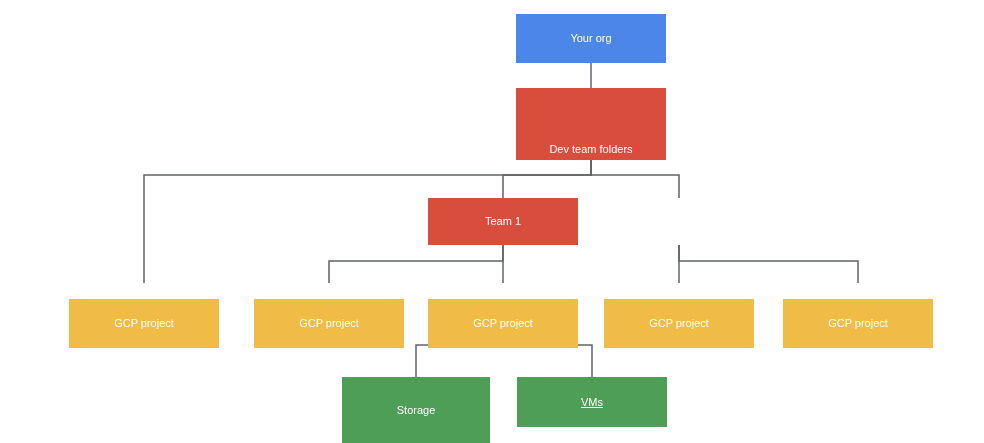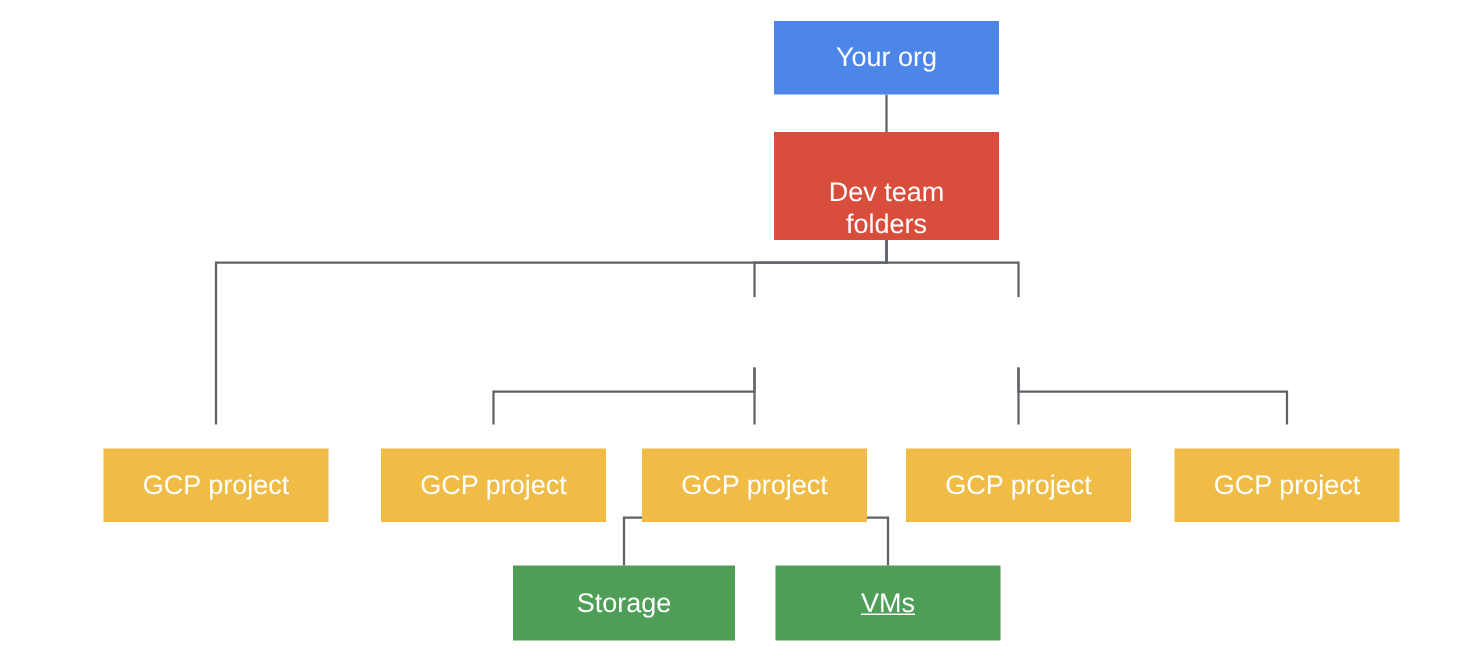--- a/index.html
+++ b/index.html
@@ -27,42 +27,42 @@
     stroke: #5f6368;
     stroke-width: 1.5;
   }
   .node {
     position: absolute;
     display: flex;
     align-items: center;
     justify-content: center;
     text-align: center;
     color: #ffffff;
-    font-size: 18px;
+    font-size: 11px;
     font-weight: 500;
     line-height: 21px;
     box-sizing: border-box;
   }
   .node .lbl { display: inline-block; }
   .node-blue   { background: #4b86e8; }
   .node-red    { background: #d94d3d; }
   .node-yellow { background: #f0bc46; margin-top: 16px; }
   .node-green  { background: #4e9e58; }
 
   .n-org     { left: 516px; top: 14px;  width: 150px; height: 49px; }
   .n-dev     { left: 516px; top: 88px;  width: 150px; height: 72px; align-items: flex-end; }
   .n-dev .lbl { max-width: 92px; }
   .n-team1   { left: 428px; top: 198px; width: 150px; height: 47px; }
   .n-team2   { left: 604px; top: 198px; width: 150px; height: 47px; }
   .n-p1      { left: 69px;  top: 283px; width: 150px; height: 49px; }
   .n-p2      { left: 254px; top: 283px; width: 150px; height: 49px; }
   .n-p3      { left: 428px; top: 283px; width: 150px; height: 49px; }
   .n-p4      { left: 604px; top: 283px; width: 150px; height: 49px; }
   .n-p5      { left: 783px; top: 283px; width: 150px; height: 49px; }
-  .n-storage { left: 342px; top: 377px; width: 148px; height: 50px; }
+  .n-storage { left: 342px; top: 377px; width: 148px; height: 66px; }
   .n-vms     { left: 517px; top: 377px; width: 150px; height: 50px; text-decoration: underline; }
 </style>
 </head>
 <body>
 
 <div class="canvas">
 
   <svg class="edges-svg" viewBox="0 0 984 443" xmlns="http://www.w3.org/2000/svg">
     <path d="M591 63 V88"></path>
     <path d="M591 160 V175 H144 V283"></path>
@@ -77,20 +77,23 @@
   </svg>
 
   <div class="node node-blue n-org">
     <span class="lbl">Your org</span>
   </div>
 
   <div class="node node-red n-dev">
     <span class="lbl">Dev team folders</span>
   </div>
 
+  <div class="node node-red n-team1">
+    <span class="lbl">Team 1</span>
+  </div>
 
 
   <div class="node node-yellow n-p1">
     <span class="lbl">GCP project</span>
   </div>
 
   <div class="node node-yellow n-p2">
     <span class="lbl">GCP project</span>
   </div>
 

